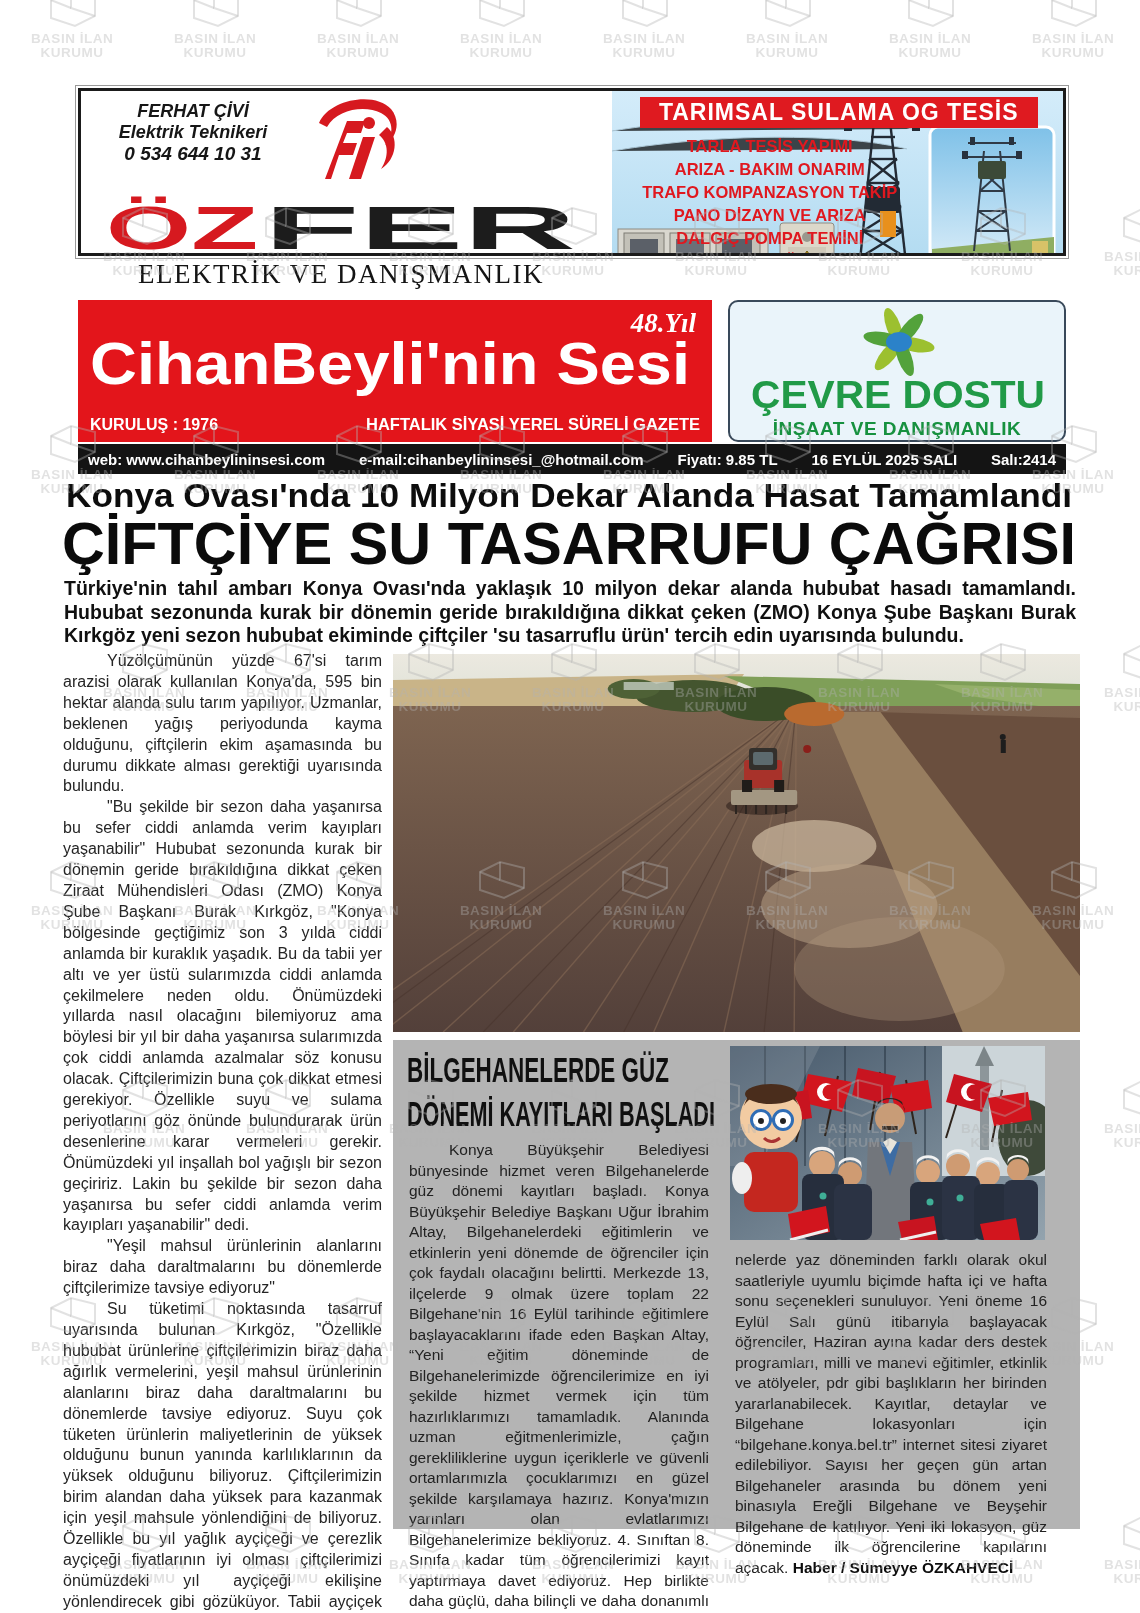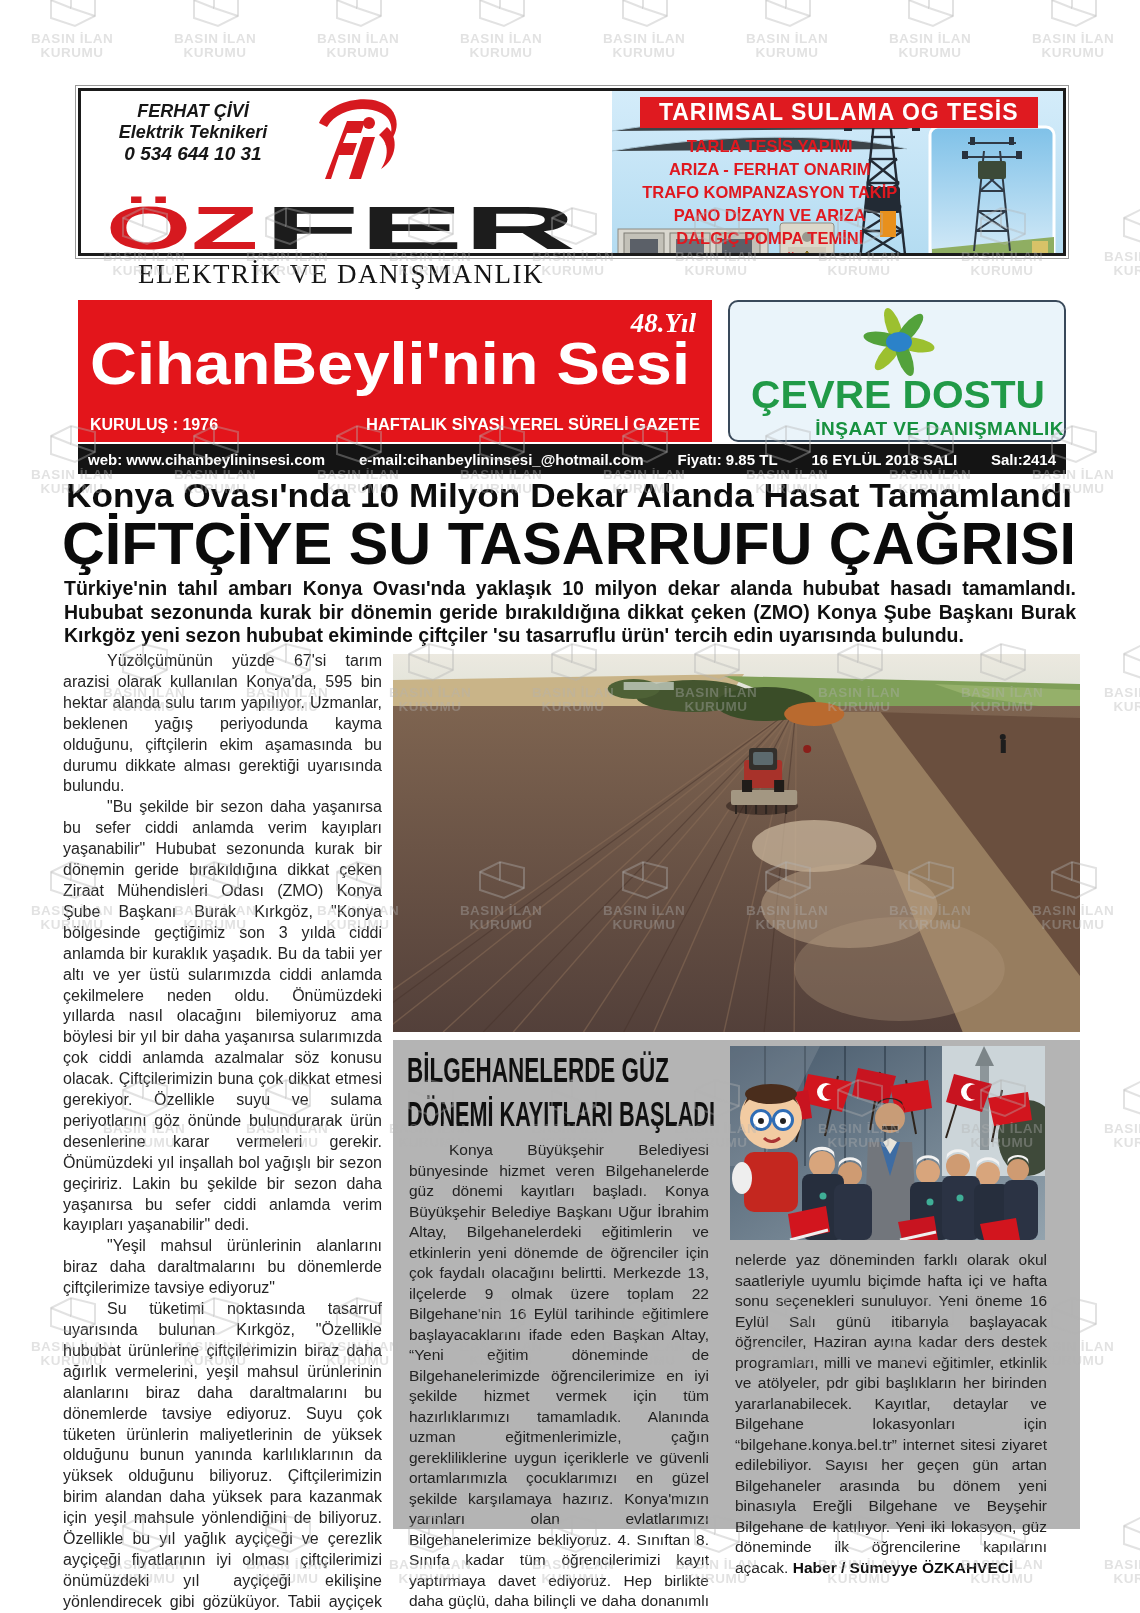--- a/index.html
+++ b/index.html
@@ -38,21 +38,21 @@
   .mast-year { position:absolute; right:16px; top:8px; color:#fff; font-family:"Liberation Serif", serif;
                font-style:italic; font-weight:bold; font-size:27px; }
   .mast-founded { position:absolute; left:12px; bottom:8px; color:#fff; font-weight:bold; font-size:16px; }
   .mast-type { position:absolute; right:12px; bottom:8px; color:#fff; font-weight:bold; font-size:16.5px; }
 
   
   .cevre { position:absolute; left:728px; top:300px; width:338px; height:142px; background:#eaf4fa;
            border:2px solid #39495a; border-radius:10px; overflow:hidden; }
   .cevre-pin { position:absolute; left:124px; top:2px; }
   .cevre-title { position:absolute; left:19px; top:72px; }
-  .cevre-sub { position:absolute; left:0; top:116px; width:100%; text-align:right;
+  .cevre-sub { position:absolute; left:0; top:116px; width:100%; text-align:center;
                color:#17913f; font-weight:bold; font-size:19px; letter-spacing:.5px; }
 
   
   .info-bar { position:absolute; left:78px; top:444px; width:988px; height:30px; background:#141414;
               color:#fff; font-weight:bold; font-size:15px; display:flex; align-items:center;
               justify-content:space-between; padding:0 10px; }
 
   
   .kicker { position:absolute; left:64px; top:477px; }
   .headline { position:absolute; left:60px; top:505px; }
@@ -198,21 +198,21 @@
             <circle cx="124" cy="176" r="3" fill="#b02020"></circle>
           <rect x="168" y="132" width="54" height="58" rx="3" fill="#dcd8ca" stroke="#8e8c84"></rect>
           <circle cx="195" cy="146" r="5" fill="#9a988e"></circle>
           <rect x="176" y="156" width="38" height="22" fill="#cfcaba"></rect>
           <polygon points="195,160 203,172 187,172" fill="#d8a21c" stroke="#6b5a10"></polygon>
         </g>
       </svg>
       <div class="ad-right-title">TARIMSAL SULAMA OG TESİS</div>
       <div class="ad-services">
         <div>TARLA TESİS YAPIMI</div>
-        <div>ARIZA - FERHAT ONARIM</div>
+        <div>ARIZA - BAKIM ONARIM</div>
         <div>TRAFO KOMPANZASYON TAKİP</div>
         <div>PANO DİZAYN VE ARIZA</div>
         <div>DALGIÇ POMPA TEMİNİ</div>
         <div>DALGIÇ POMPA SÖKME TAKMA</div>
       </div>
     </div>
   </div>
 
   <div class="masthead">
     <svg class="mast-title" width="616" height="74" viewBox="0 0 616 74">
@@ -242,21 +242,21 @@
     <svg class="cevre-title" width="300" height="42" viewBox="0 0 300 42">
       <text x="2" y="34" font-family="Liberation Serif, serif" font-size="38" font-weight="bold" fill="#219a47" textLength="294" lengthAdjust="spacingAndGlyphs">ÇEVRE DOSTU</text>
     </svg>
     <div class="cevre-sub">İNŞAAT VE DANIŞMANLIK</div>
   </div>
 
   <div class="info-bar">
     <span>web: www.cihanbeylininsesi.com</span>
     <span>e-mail:cihanbeylininsesi_@hotmail.com</span>
     <span>Fiyatı: 9.85 TL</span>
-    <span>16 EYLÜL 2018 SALI</span>
+    <span>16 EYLÜL 2025 SALI</span>
     <span>Salı:2414</span>
   </div>
 
   <svg class="kicker" width="1014" height="38" viewBox="0 0 1014 38">
     <text x="2" y="30" font-size="33" font-weight="bold" fill="#0d0d0d" textLength="1006" lengthAdjust="spacingAndGlyphs">Konya Ovası'nda 10 Milyon Dekar Alanda Hasat Tamamlandı</text>
   </svg>
   <svg class="headline" width="1020" height="70" viewBox="0 0 1020 70">
     <text x="2" y="59" font-size="60" font-weight="bold" fill="#0b0b0b" textLength="1014" lengthAdjust="spacingAndGlyphs">ÇİFTÇİYE SU TASARRUFU ÇAĞRISI</text>
   </svg>
 

